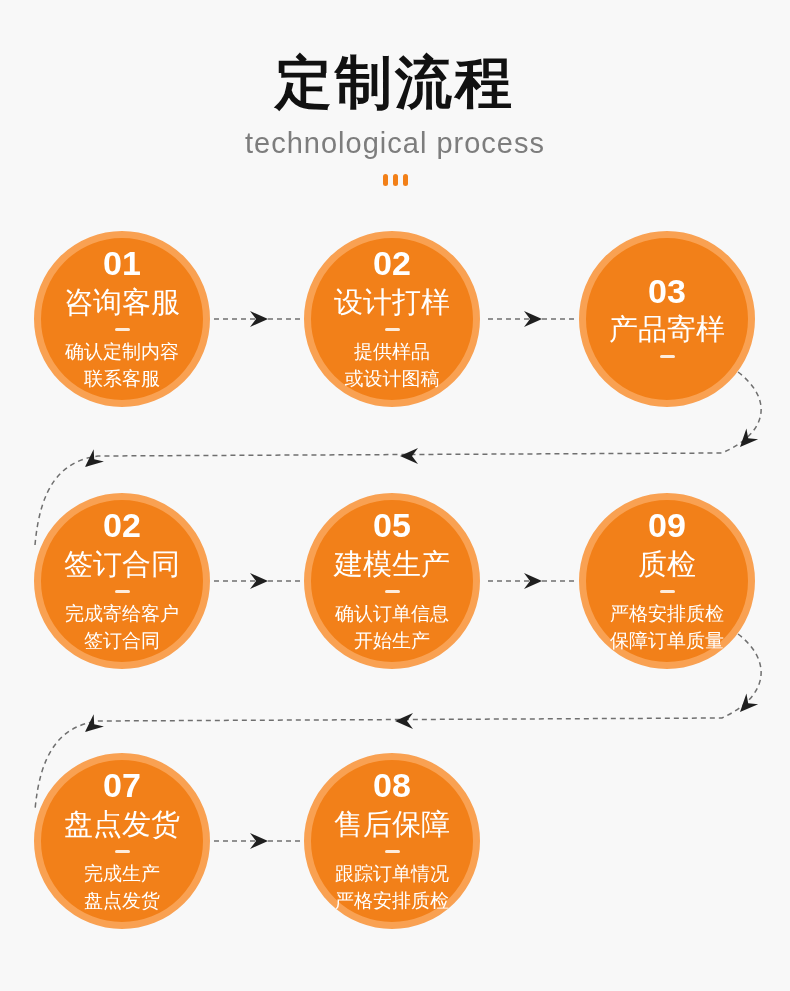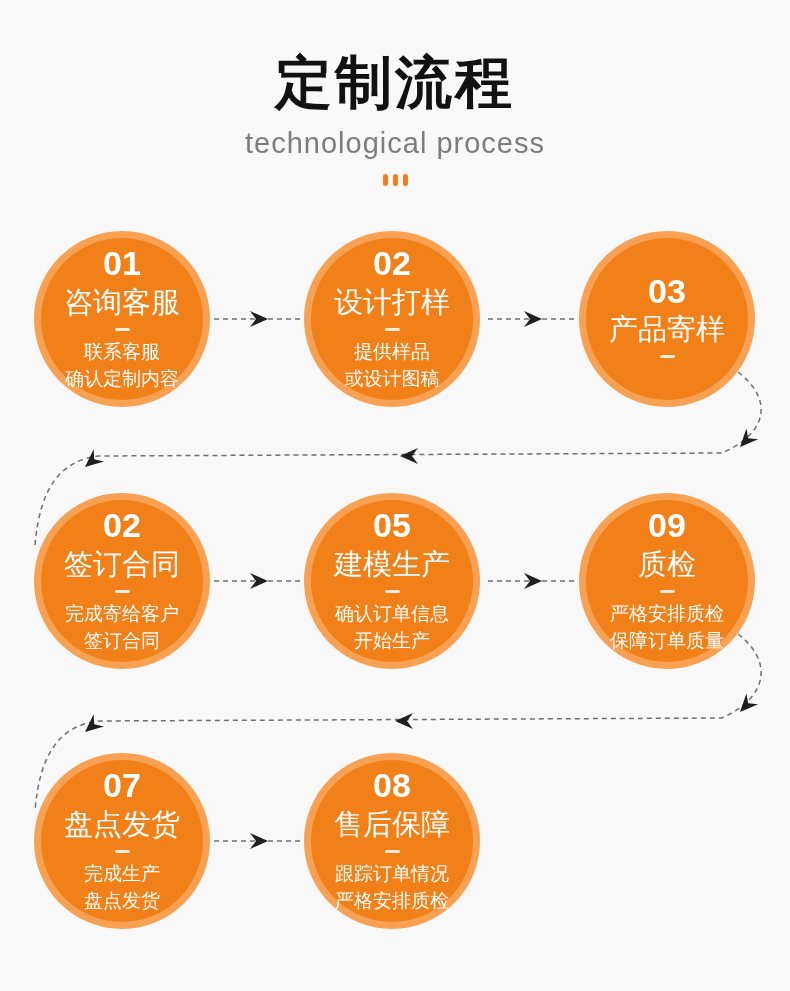--- a/index.html
+++ b/index.html
@@ -151,22 +151,22 @@
     <g transform="translate(268,841)">
       <polygon class="ahead" points="0,0 -18,-8 -12,0 -18,8"></polygon>
       </g>
   </svg>
 
   <div class="step" style="left:34px;top:231px">
     <div class="num">01</div>
     <div class="stitle">咨询客服</div>
     <div class="sdiv"></div>
     <div class="sdesc">
+      <div>确认定制内容</div>
       <div>联系客服</div>
-      <div>确认定制内容</div>
     </div>
   </div>
 
   <div class="step" style="left:304px;top:231px">
     <div class="num">02</div>
     <div class="stitle">设计打样</div>
     <div class="sdiv"></div>
     <div class="sdesc">
       <div>提供样品</div>
       <div>或设计图稿</div>

